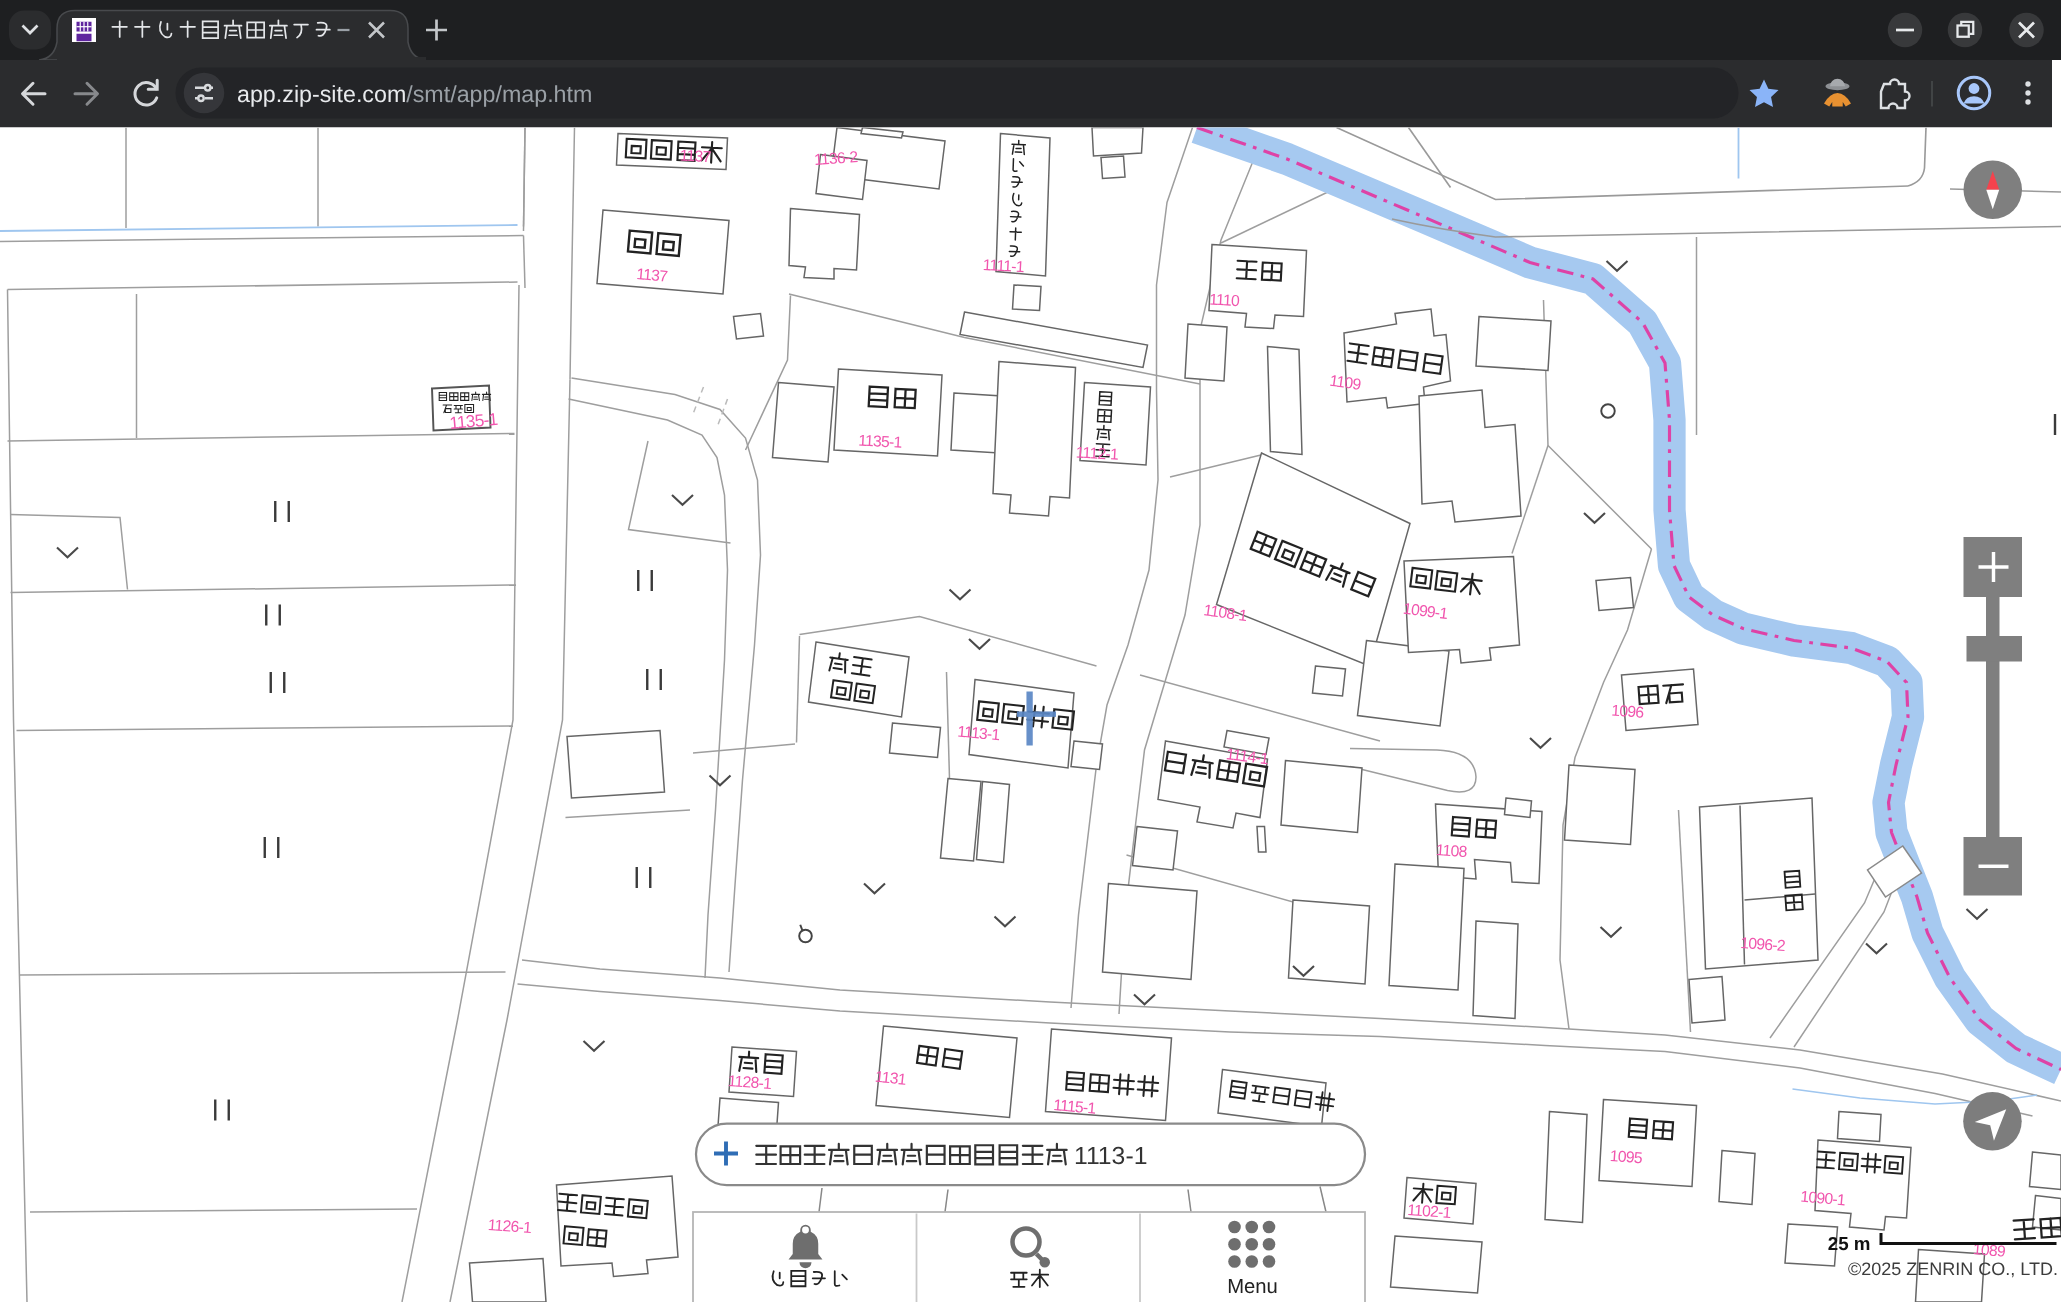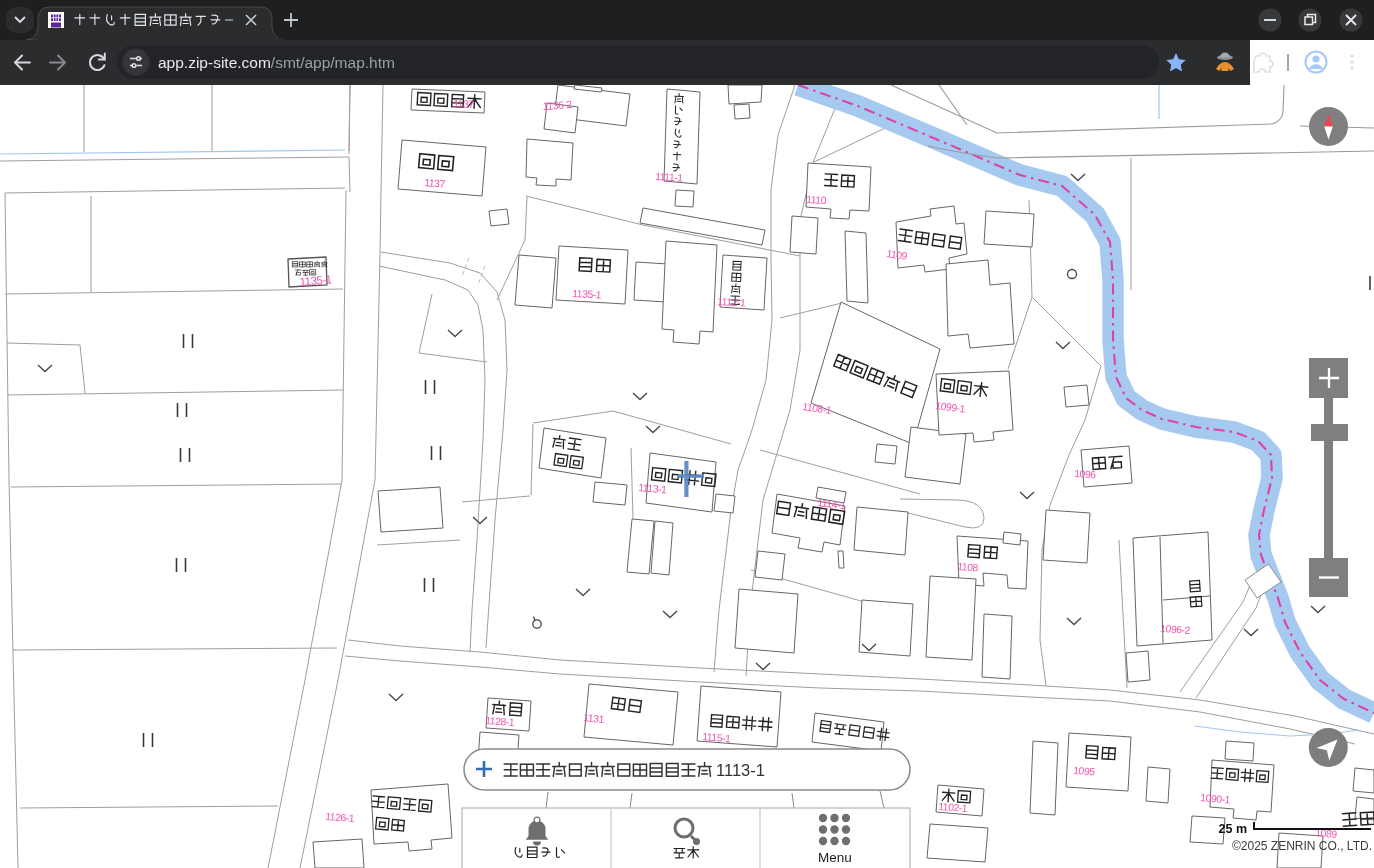--- a/index.html
+++ b/index.html
@@ -39,21 +39,21 @@
  <circle cx="1310" cy="20" r="11.5" fill="#38393b"></circle>
  <circle cx="1351" cy="20" r="11.5" fill="#38393b"></circle>
  <path d="M1264 20 h12" stroke="#e8eaec" stroke-width="1.8"></path>
  <g fill="none" stroke="#e8eaec" stroke-width="1.5">
         <rect x="1305" y="17" width="7.5" height="7.5"></rect>
         <path d="M1307.5 17 v-2.5 h8 v8 h-2.5"></path>
       </g>
  <path d="M1346 15 l10 10 M1356 15 l-10 10" stroke="#e8eaec" stroke-width="1.8"></path>
 </svg>
 </div>
-<div style="position:absolute;left:0;top:40px;width:1250px;height:45px;background:#2b2c2e">
+<div style="position:absolute;left:0;top:40px;width:1368px;height:45px;background:#2b2c2e">
 <svg width="1374" height="45" style="position:absolute;left:0;top:0">
  <g fill="none" stroke="#d5d7da" stroke-width="2" stroke-linecap="round" stroke-linejoin="round">
         <path d="M30 22.5 H16 M22 15.5 l-7 7 l7 7"></path>
       </g>
  <g fill="none" stroke="#87898c" stroke-width="2" stroke-linecap="round" stroke-linejoin="round">
         <path d="M50 22.5 H64 M58 15.5 l7 7 l-7 7"></path>
       </g>
  <g fill="none" stroke="#d5d7da" stroke-width="2" stroke-linecap="round">
         <path d="M104.2 19.2 a7.5 7.5 0 1 0 .3 6"></path>
         <path d="M104.8 13.5 v6 h-6" fill="none"></path>

